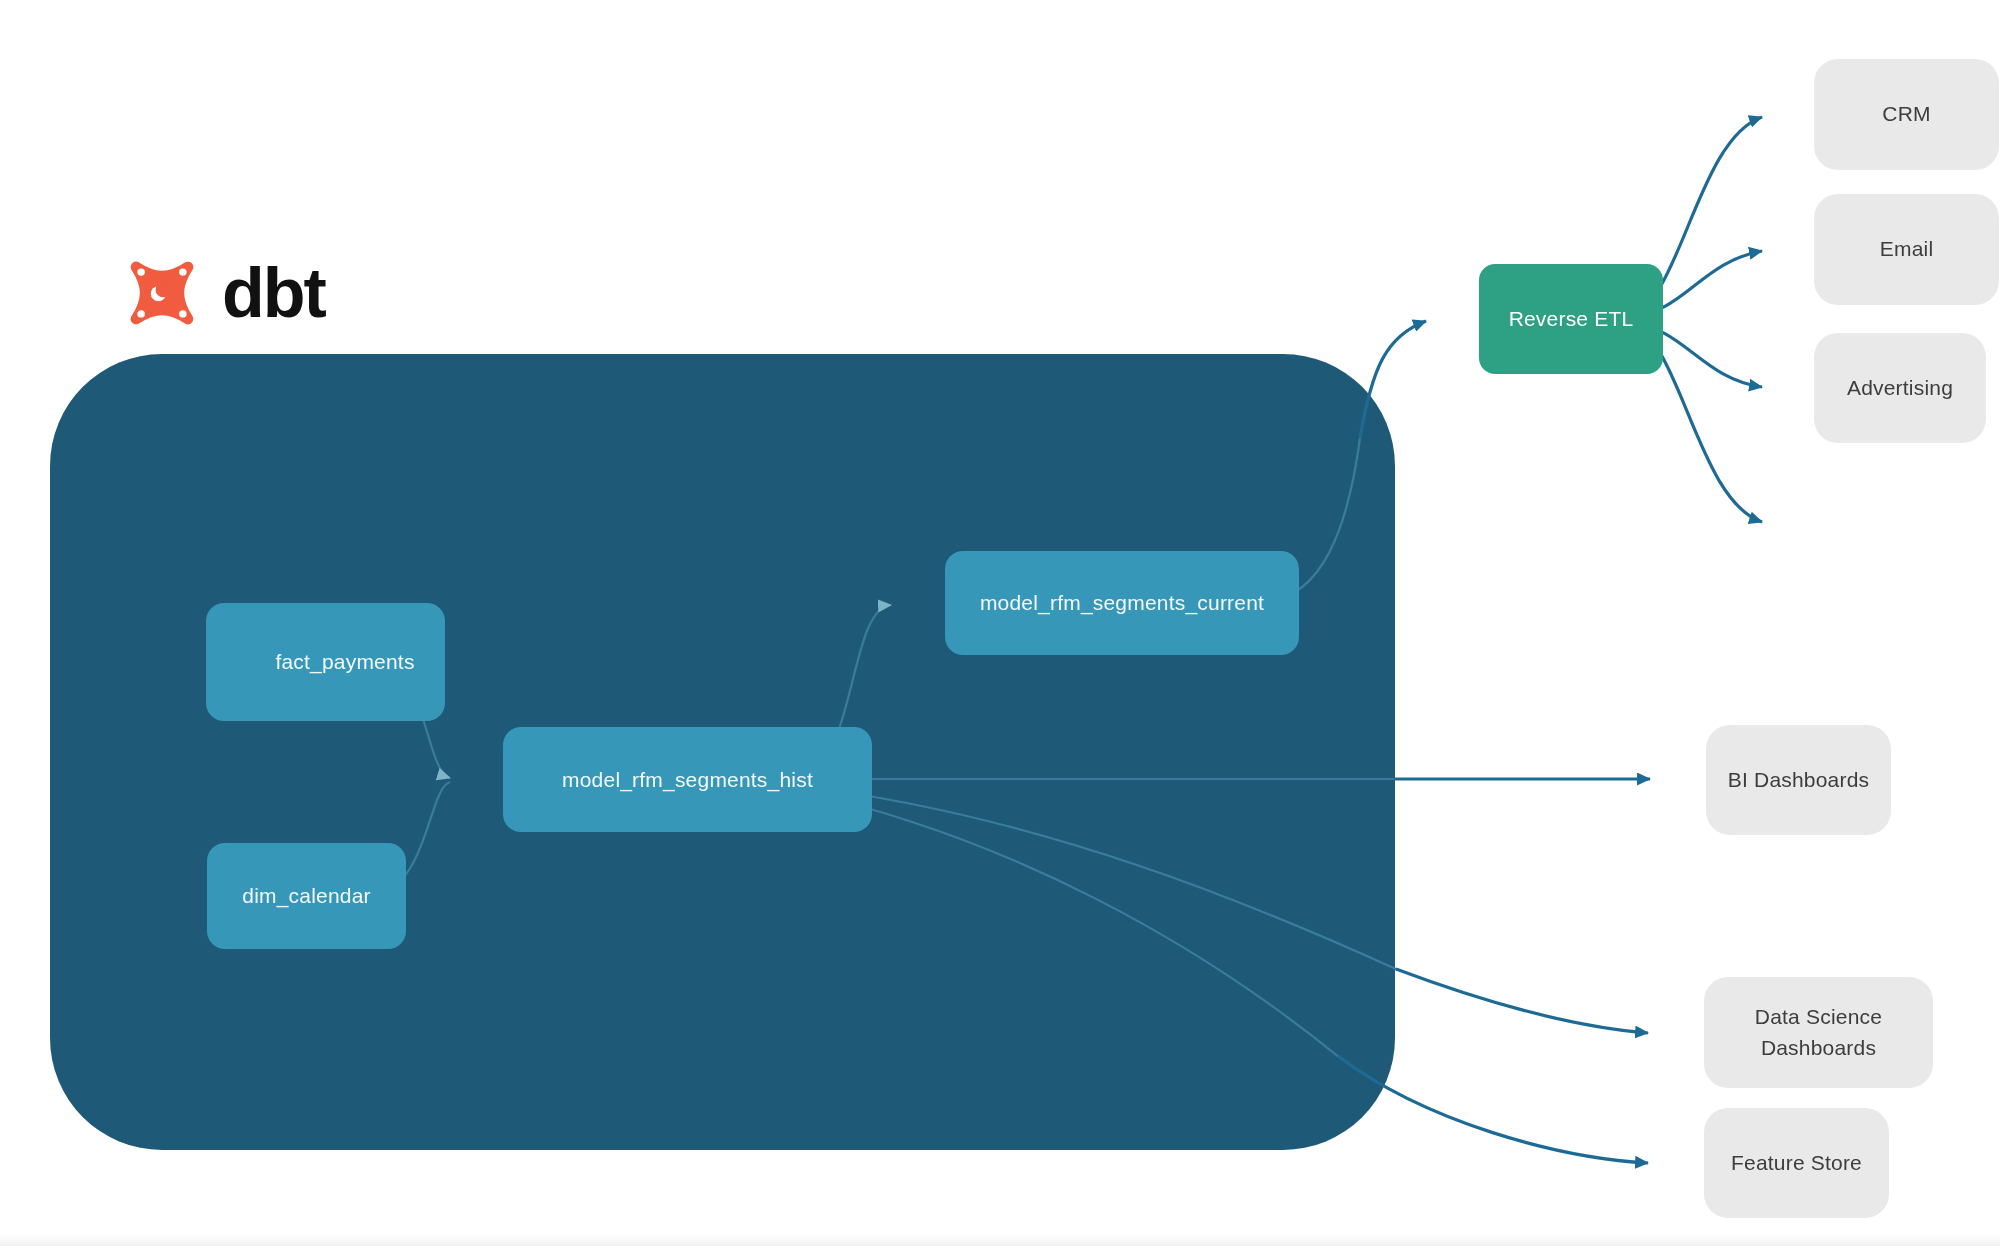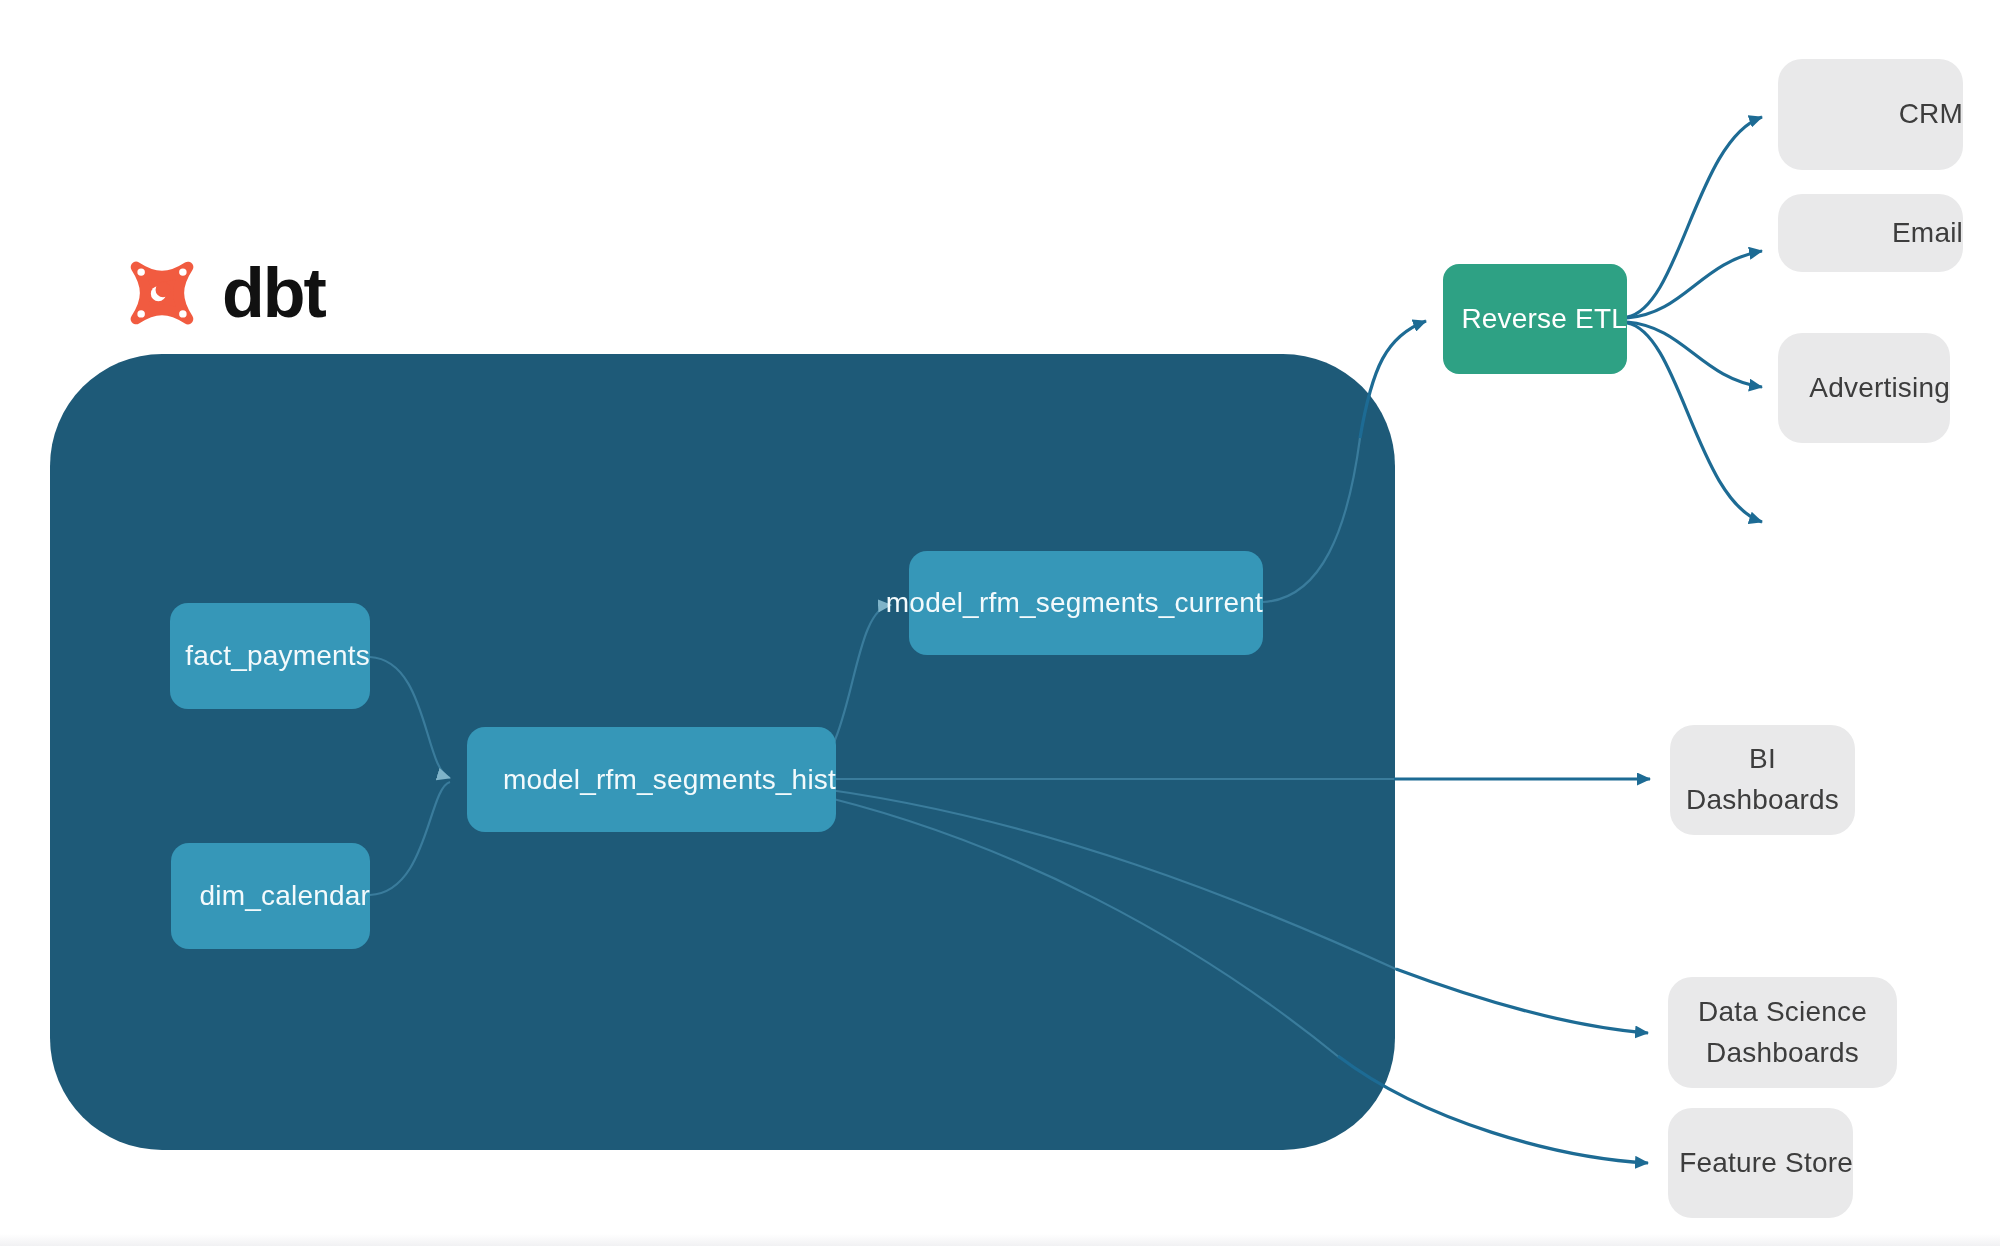--- a/index.html
+++ b/index.html
@@ -20,23 +20,23 @@
   
   .wh-container{
     position:absolute;left:50px;top:354px;width:1345px;height:796px;
     background:#1e5a78;border-radius:112px;z-index:1;
   }
   
   .edges{position:absolute;left:0;top:0;z-index:2;pointer-events:none;}
   
   .node{
     position:absolute;z-index:3;
-    display:flex;align-items:center;justify-content:flex-end;text-align:center;
+    display:flex;align-items:center;justify-content:center;text-align:center;
     border-radius:18px;background:#3697b8;color:#f3fafc;
-    font-size:28px;letter-spacing:.2px;
+    font-size:21px;letter-spacing:.2px;margin-left:36px;
   }
   .green{
     background:#2ea184;border-radius:16px;color:#ffffff;
   }
   .dest{
     background:#e9e9ea;border-radius:24px;color:#3d3d3d;
     line-height:1.45;
   }
   
   .bottom-strip{
@@ -91,21 +91,21 @@
       <path d="M 1394,779 L 1650,779" marker-end="url(#m-dark)"></path>
       <path d="M 1396,969 C 1500,1008 1585,1028 1648,1033" marker-end="url(#m-dark)"></path>
       <path d="M 1338,1056 C 1425,1122 1558,1158 1648,1163" marker-end="url(#m-dark)"></path>
       <path d="M 1627,317 C 1680,308 1696,140 1762,117" marker-end="url(#m-dark)"></path>
       <path d="M 1627,318 C 1685,313 1700,262 1762,251" marker-end="url(#m-dark)"></path>
       <path d="M 1627,322 C 1685,327 1700,378 1762,387" marker-end="url(#m-dark)"></path>
       <path d="M 1627,323 C 1680,332 1696,500 1762,522" marker-end="url(#m-dark)"></path>
     </g>
   </svg>
 
-  <div class="node" style="left:170px;top:603px;width:200px;height:106px;">
+  <div class="node" style="left:170px;top:603px;width:200px;height:118px;padding-left:39px;">
     <span>fact_payments</span>
   </div>
 
   <div class="node" style="left:171px;top:843px;width:199px;height:106px;">
     <span>dim_calendar</span>
   </div>
 
   <div class="node" style="left:467px;top:727px;width:369px;height:105px;">
     <span>model_rfm_segments_hist</span>
   </div>
@@ -115,21 +115,21 @@
   </div>
 
   <div class="node green" style="left:1443px;top:264px;width:184px;height:110px;">
     <span>Reverse ETL</span>
   </div>
 
   <div class="node dest" style="left:1778px;top:59px;width:185px;height:111px;">
     <span>CRM</span>
   </div>
 
-  <div class="node dest" style="left:1778px;top:194px;width:185px;height:78px;">
+  <div class="node dest" style="left:1778px;top:194px;width:185px;height:111px;">
     <span>Email</span>
   </div>
 
   <div class="node dest" style="left:1778px;top:333px;width:172px;height:110px;">
     <span>Advertising</span>
   </div>
 
 
   <div class="node dest" style="left:1670px;top:725px;width:185px;height:110px;">
     <span>BI Dashboards</span>

